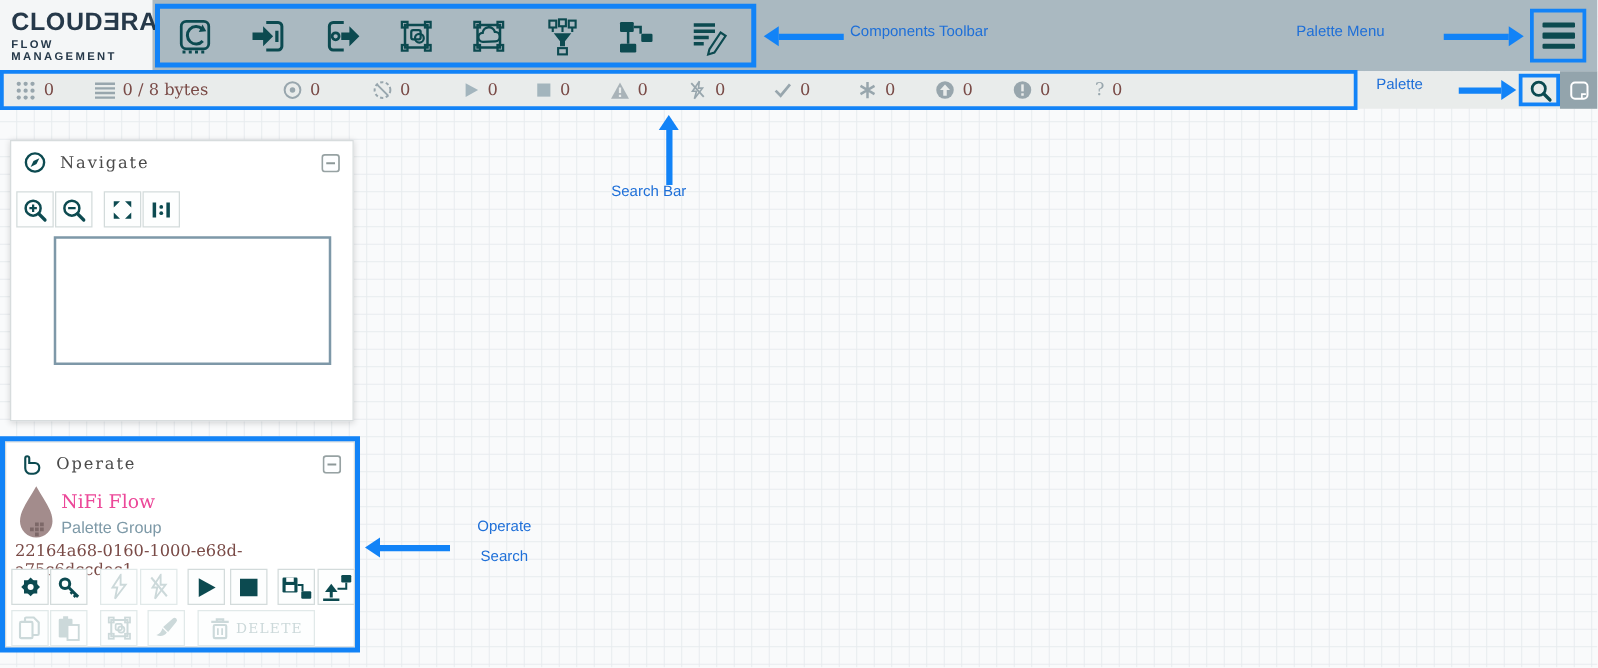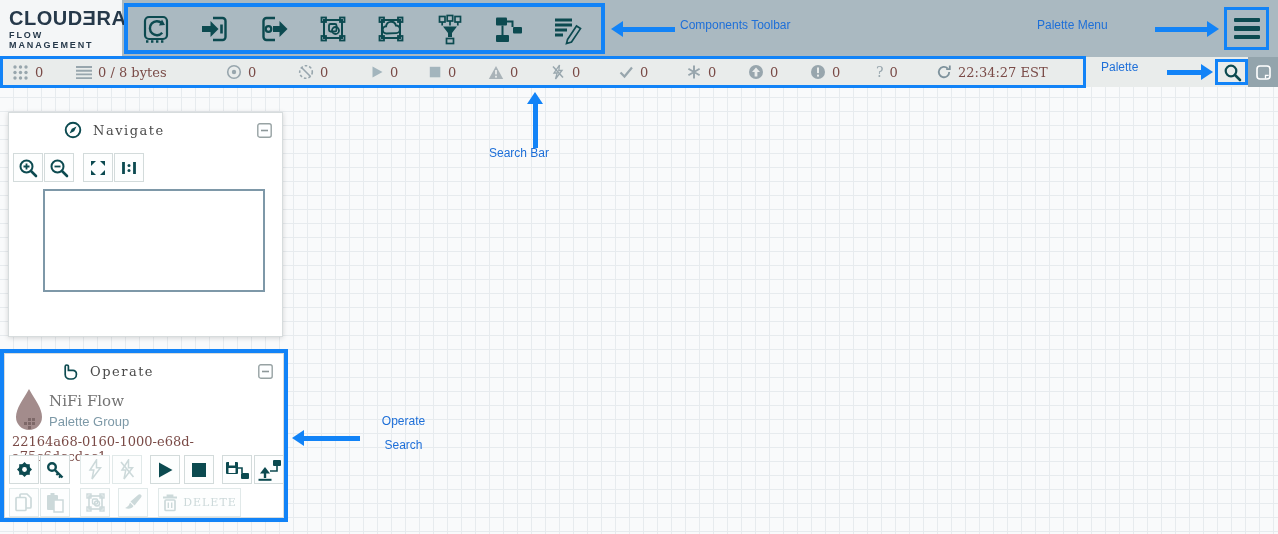--- a/index.html
+++ b/index.html
@@ -48,34 +48,34 @@
   .ann { position:absolute; color:#1e6fd8; font-size:12px; z-index:30; white-space:nowrap; }
   .arr { position:absolute; display:flex; align-items:center; z-index:30; }
   .arr.v { flex-direction:column; align-items:center; }
   .shaft { height:5px; background:#1283f7; }
   .vshaft { width:5px; background:#1283f7; }
   .head-left  { width:0; height:0; border:8px solid transparent; border-left:none; border-right:12px solid #1283f7; }
   .head-right { width:0; height:0; border:8px solid transparent; border-right:none; border-left:12px solid #1283f7; }
   .head-up    { width:0; height:0; border:8px solid transparent; border-top:none; border-bottom:12px solid #1283f7; }
 
   
-  .panel { position:absolute; background:#fff; border:1px solid #d7dcdd; box-shadow:0 1px 5px rgba(0,0,0,.16); z-index:10;padding-left:45px; }
+  .panel { position:absolute; background:#fff; border:1px solid #d7dcdd; box-shadow:0 1px 5px rgba(0,0,0,.16); z-index:10; }
   #navigate-panel { left:8px; top:112px; width:275px; height:225px; }
   #operate-panel  { left:4px; top:353px; width:280px; height:165px; }
   .panel-head { display:flex; align-items:center; padding:8px 10px 0 10px; color:#0c4a50; }
   .panel-title { font-family:"DejaVu Serif","Liberation Serif",serif; font-size:13px; letter-spacing:1.5px;
     color:#4a4a4a; margin-left:11px; }
   .min-btn { margin-left:auto; display:flex; }
   .pbtn { position:absolute; width:30px; height:29px; border:1px solid #d3dbdb; background:#fdfefe;
     display:flex; align-items:center; justify-content:center; color:#0c4a50; }
   .pbtn.dis { color:#ccd9da; border-color:#e1e9e9; }
   .viewport-rect { position:absolute; left:34px; top:76px; width:222px; height:103px; border:2px solid #7e98a8; }
 
   .flow-logo { position:absolute; left:8px; top:34px; }
-  .flow-name { position:absolute; left:44px; top:38px; font-family:"DejaVu Serif",serif; font-size:15px; color:#737373; }
+  .flow-name { position:absolute; left:44px; top:38px; font-family:"DejaVu Serif",serif; font-size:15px; color:#ec4899; }
   .flow-type { position:absolute; left:44px; top:60px; font-size:13px; color:#7d99a7; }
   .flow-id   { position:absolute; left:7px;  top:80px; font-family:"DejaVu Serif",serif; font-size:13px; color:#7a4b47; }
   .del-label { font-family:"DejaVu Serif",serif; font-size:11px; letter-spacing:1px; margin-left:5px; }
 </style>
 </head>
 <body>
 
 <div class="grid-bg"></div>
 
 <div class="header">
@@ -288,29 +288,20 @@
           <rect x="7" y="3.5" width="2" height="5.6" fill="#e9eceb"></rect>
           <rect x="7" y="10.6" width="2" height="2" fill="#e9eceb"></rect>
         </svg>
       </span>
     <span class="sval">0</span>
   </div>
   <div class="sitem" style="left:876px">
     <span class="sic q">?</span>
     <span class="sval">0</span>
   </div>
-  <div class="sitem" style="left:936px">
-    <span class="sic" style="color:#7e929c">
-        <svg width="16" height="16" viewBox="0 0 16 16">
-          <path d="M13.2 8 a5.2 5.2 0 1 1 -1.6 -3.7" fill="none" stroke="currentColor" stroke-width="1.8"></path>
-          <path d="M13.8 1.5 v3.6 h-3.6" fill="none" stroke="currentColor" stroke-width="1.8"></path>
-        </svg>
-      </span>
-    <span class="sval">22:34:27 EST</span>
-  </div>
 
   <span class="search-btn">
     <svg width="19" height="19" viewBox="0 0 19 19">
         <circle cx="8" cy="8" r="5.3" fill="none" stroke="currentColor" stroke-width="2.2"></circle>
         <path d="M12 12 L17 17" stroke="currentColor" stroke-width="2.6" stroke-linecap="round"></path>
       </svg>
   </span>
   <div class="statusbar-cap">
     <svg width="17" height="17" viewBox="0 0 17 17">
         <rect x="2" y="2" width="13" height="13" rx="3" fill="none" stroke="#fff" stroke-width="1.6"></rect>
@@ -483,21 +474,21 @@
           <rect x="9.5" y="9" width="5" height="5" rx="2.5"></rect>
         </g>
       </svg>
   </span>
   <span class="pbtn dis" style="left:113px;top:134px">
     <svg width="20" height="20" viewBox="0 0 20 20">
         <path d="M11.5 12.5 L18 4.5 a1.9 1.9 0 0 0 -2.7 -2.7 L7.5 8.5 z" fill="currentColor"></path>
         <path d="M7 9.5 c-1 2.5 -1.5 4 -5 5.5 c3.5 1.5 7 0.5 8.5 -2 z" fill="currentColor"></path>
       </svg>
   </span>
-  <span class="pbtn dis" style="left:153px;top:134px;width:83px">
+  <span class="pbtn dis" style="left:153px;top:134px;width:94px">
     <svg width="16" height="19" viewBox="0 0 16 19">
         <path d="M1 4.5 h14 M5.5 4.5 V2.5 h5 V4.5" fill="none" stroke="currentColor" stroke-width="1.8"></path>
         <rect x="3" y="7" width="10" height="10.5" rx="1" fill="none" stroke="currentColor" stroke-width="1.7"></rect>
         <path d="M6.3 9.5 v5.5 M9.7 9.5 v5.5" stroke="currentColor" stroke-width="1.4"></path>
       </svg>
     <span class="del-label">DELETE</span>
   </span>
 </div>
 
 <div class="blue-box" id="box-toolbar"></div>

